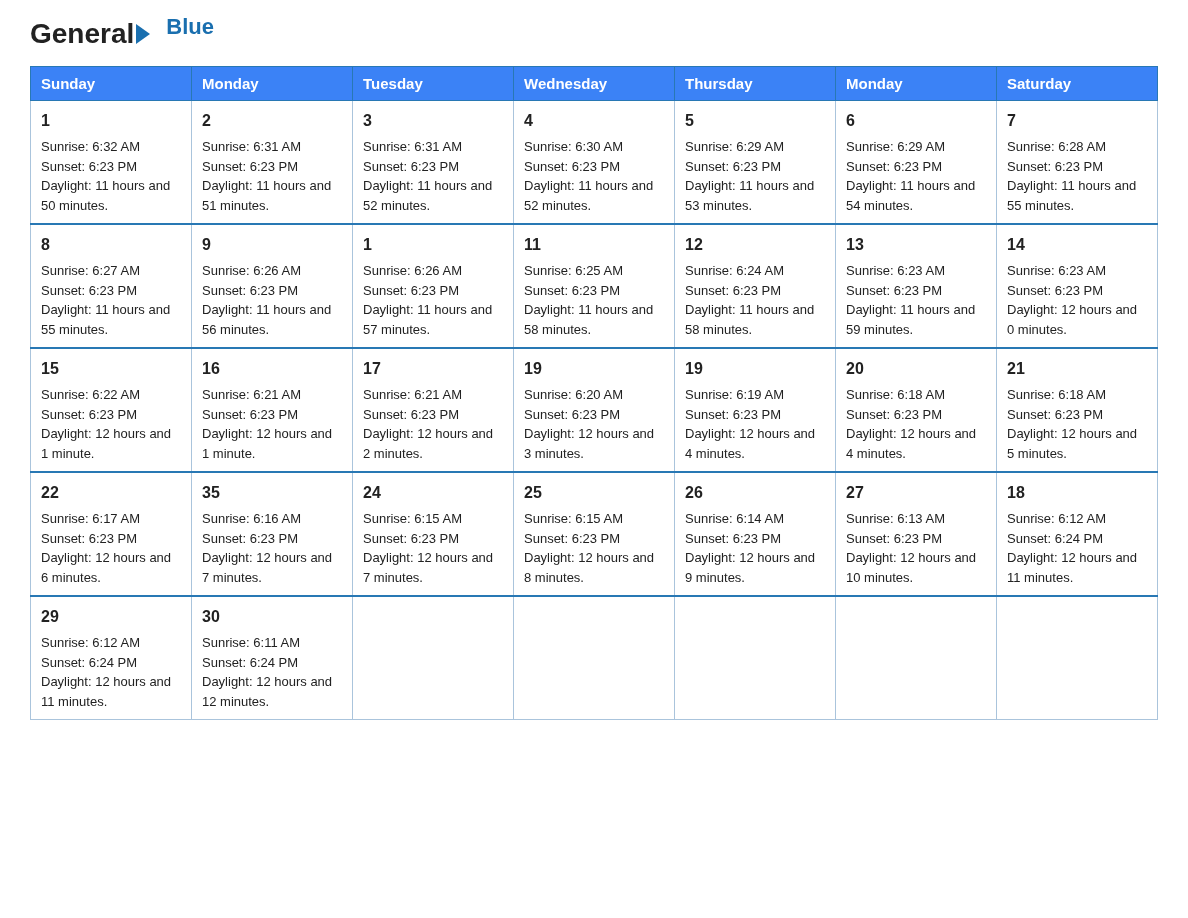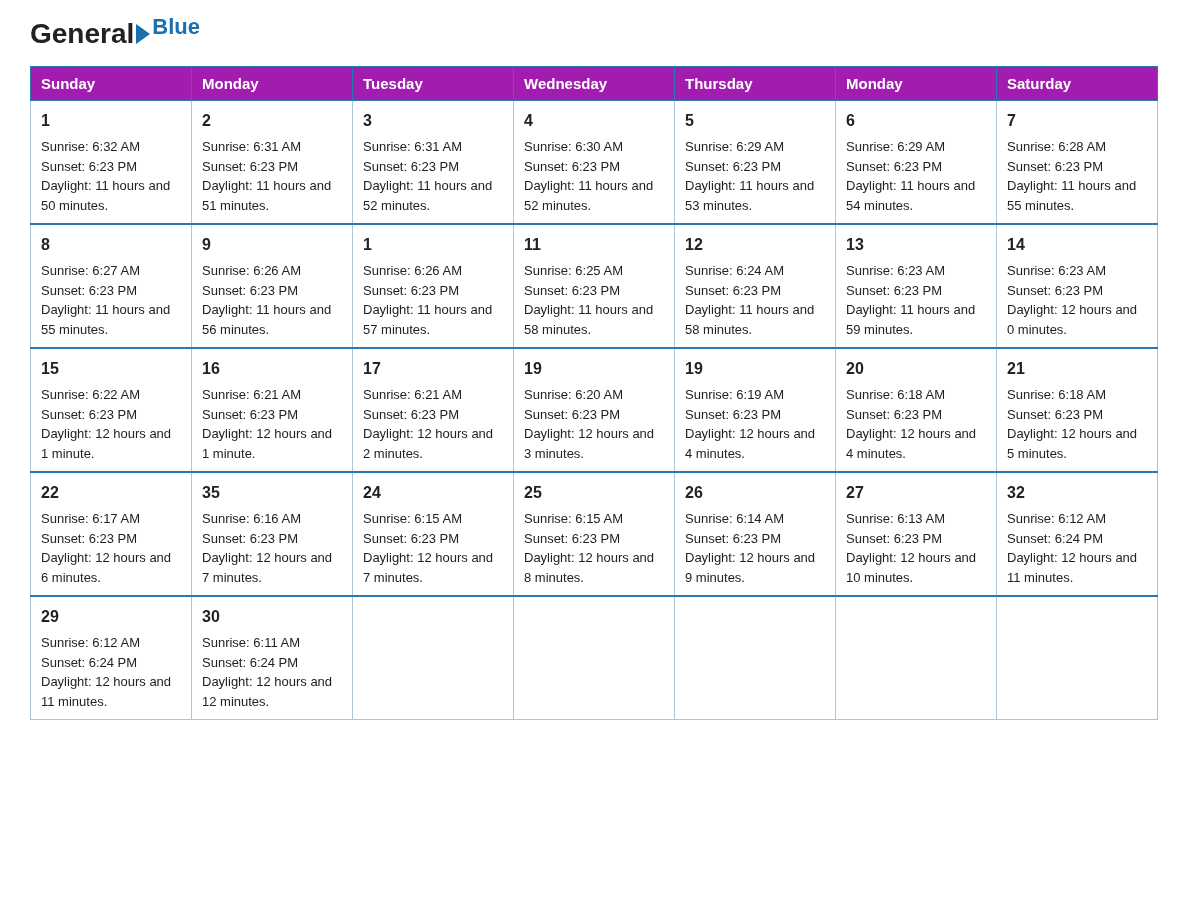--- a/index.html
+++ b/index.html
@@ -36,21 +36,21 @@
       border-top: 10px solid transparent;
       border-bottom: 10px solid transparent;
       margin-left: 2px;
       display: inline-block;
     }
     .logo-sub {
       color: #1a6faf;
       font-size: 22px;
       font-weight: bold;
       margin-top: -4px;
-      margin-left: 2px;
+      margin-left: 16px;
     }
     .title-block {
       text-align: right;
     }
     .title-block h1 {
       font-size: 52px;
       font-weight: 900;
       color: #111;
       line-height: 1.1;
     }
@@ -59,21 +59,21 @@
       font-weight: normal;
       color: #333;
       margin-top: 4px;
     }
     table {
       width: 100%;
       border-collapse: collapse;
       table-layout: fixed;
     }
     thead tr th {
-      background-color: #a21caf;
+      background-color: #3b82f6;
       color: #fff;
       font-size: 15px;
       font-weight: bold;
       padding: 8px 10px;
       text-align: left;
       border: 1px solid #2878b4;
     }
     tbody tr td {
       border: 1px solid #aac4dc;
       vertical-align: top;
@@ -154,21 +154,21 @@
         <td><span class="day-num">20</span><span>Sunrise: 6:18 AM</span><br><span>Sunset: 6:23 PM</span><br><span>Daylight: 12 hours and 4 minutes.</span></td>
         <td><span class="day-num">21</span><span>Sunrise: 6:18 AM</span><br><span>Sunset: 6:23 PM</span><br><span>Daylight: 12 hours and 5 minutes.</span></td>
       </tr>
       <tr>
         <td><span class="day-num">22</span><span>Sunrise: 6:17 AM</span><br><span>Sunset: 6:23 PM</span><br><span>Daylight: 12 hours and 6 minutes.</span></td>
         <td><span class="day-num">35</span><span>Sunrise: 6:16 AM</span><br><span>Sunset: 6:23 PM</span><br><span>Daylight: 12 hours and 7 minutes.</span></td>
         <td><span class="day-num">24</span><span>Sunrise: 6:15 AM</span><br><span>Sunset: 6:23 PM</span><br><span>Daylight: 12 hours and 7 minutes.</span></td>
         <td><span class="day-num">25</span><span>Sunrise: 6:15 AM</span><br><span>Sunset: 6:23 PM</span><br><span>Daylight: 12 hours and 8 minutes.</span></td>
         <td><span class="day-num">26</span><span>Sunrise: 6:14 AM</span><br><span>Sunset: 6:23 PM</span><br><span>Daylight: 12 hours and 9 minutes.</span></td>
         <td><span class="day-num">27</span><span>Sunrise: 6:13 AM</span><br><span>Sunset: 6:23 PM</span><br><span>Daylight: 12 hours and 10 minutes.</span></td>
-        <td><span class="day-num">32</span><span>Sunrise: 6:12 AM</span><br><span>Sunset: 6:24 PM</span><br><span>Daylight: 12 hours and 11 minutes.</span></td>
+        <td><span class="day-num">18</span><span>Sunrise: 6:12 AM</span><br><span>Sunset: 6:24 PM</span><br><span>Daylight: 12 hours and 11 minutes.</span></td>
       </tr>
       <tr>
         <td><span class="day-num">29</span><span>Sunrise: 6:12 AM</span><br><span>Sunset: 6:24 PM</span><br><span>Daylight: 12 hours and 11 minutes.</span></td>
         <td><span class="day-num">30</span><span>Sunrise: 6:11 AM</span><br><span>Sunset: 6:24 PM</span><br><span>Daylight: 12 hours and 12 minutes.</span></td>
         <td></td>
         <td></td>
         <td></td>
         <td></td>
         <td></td>
       </tr>

